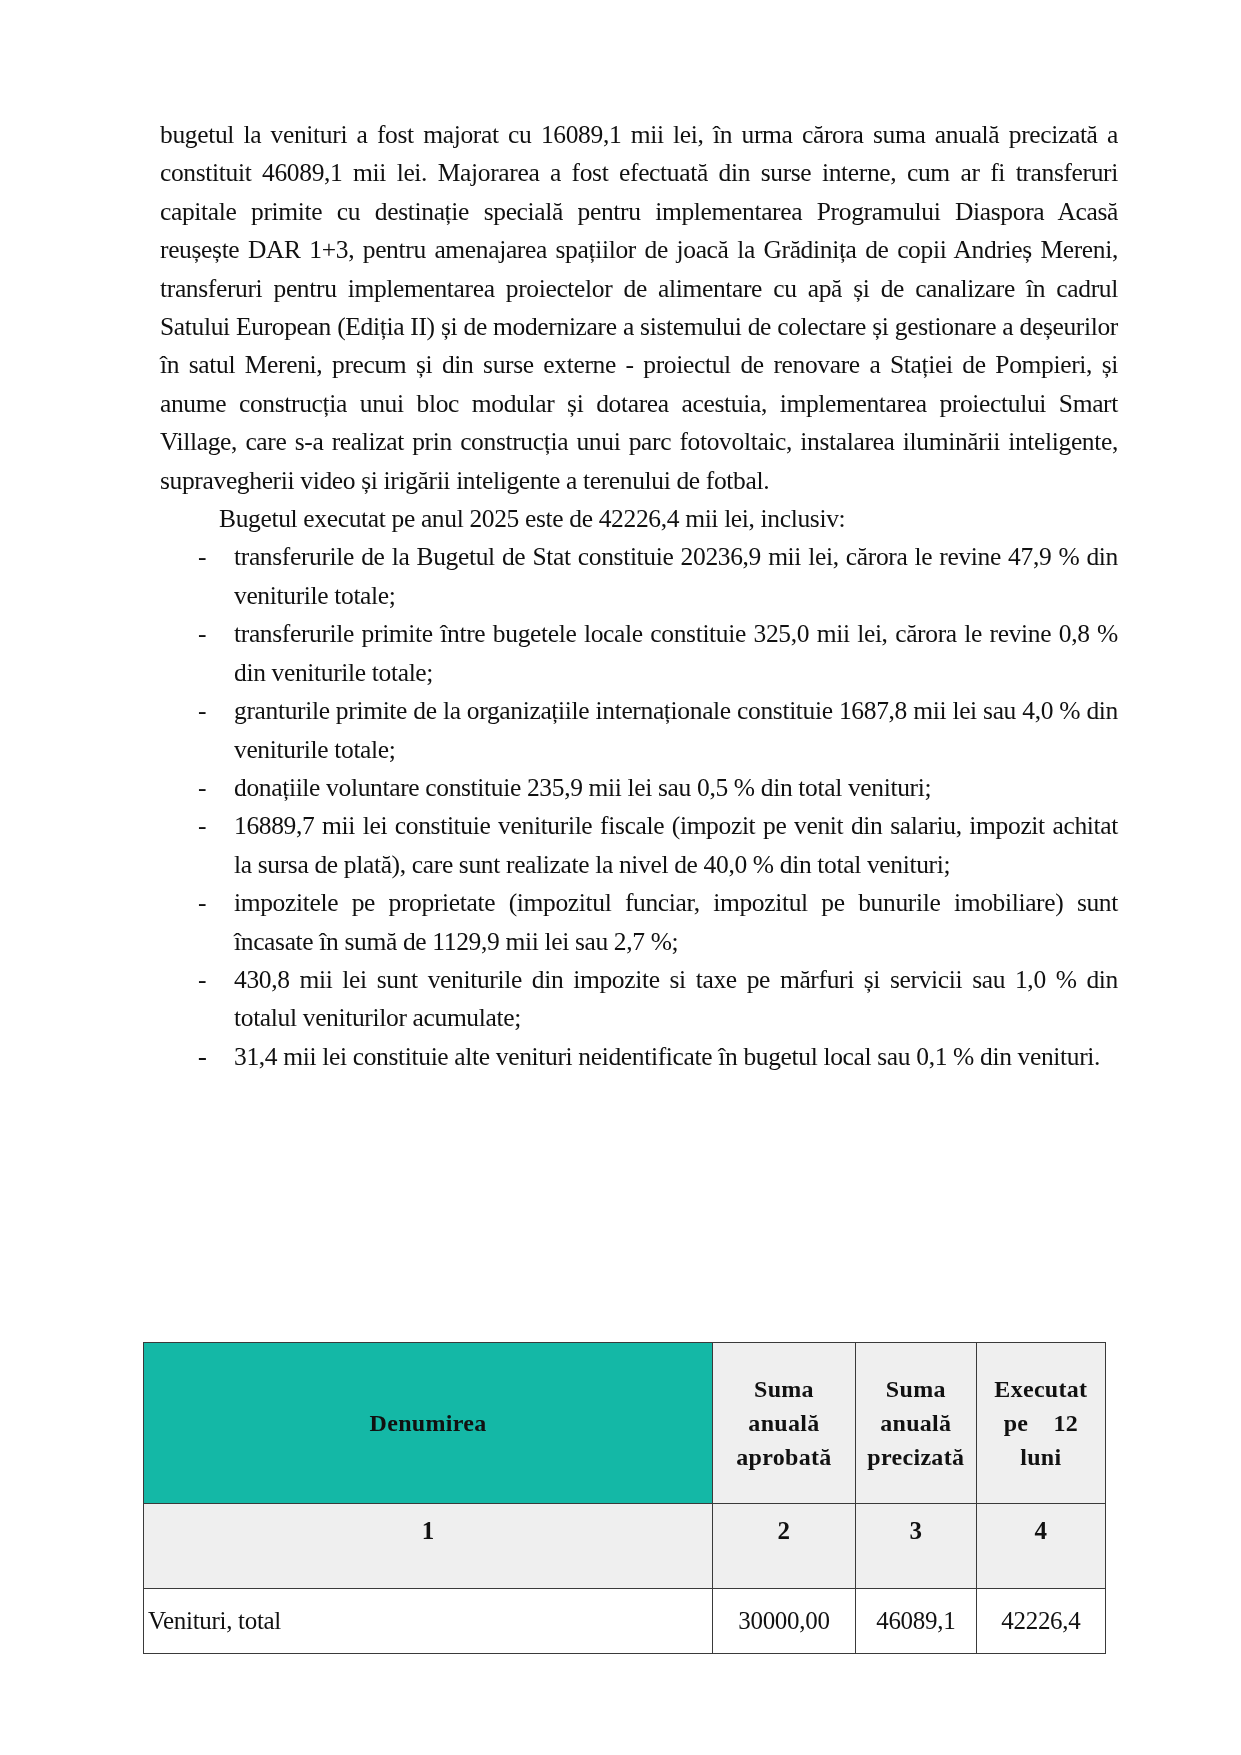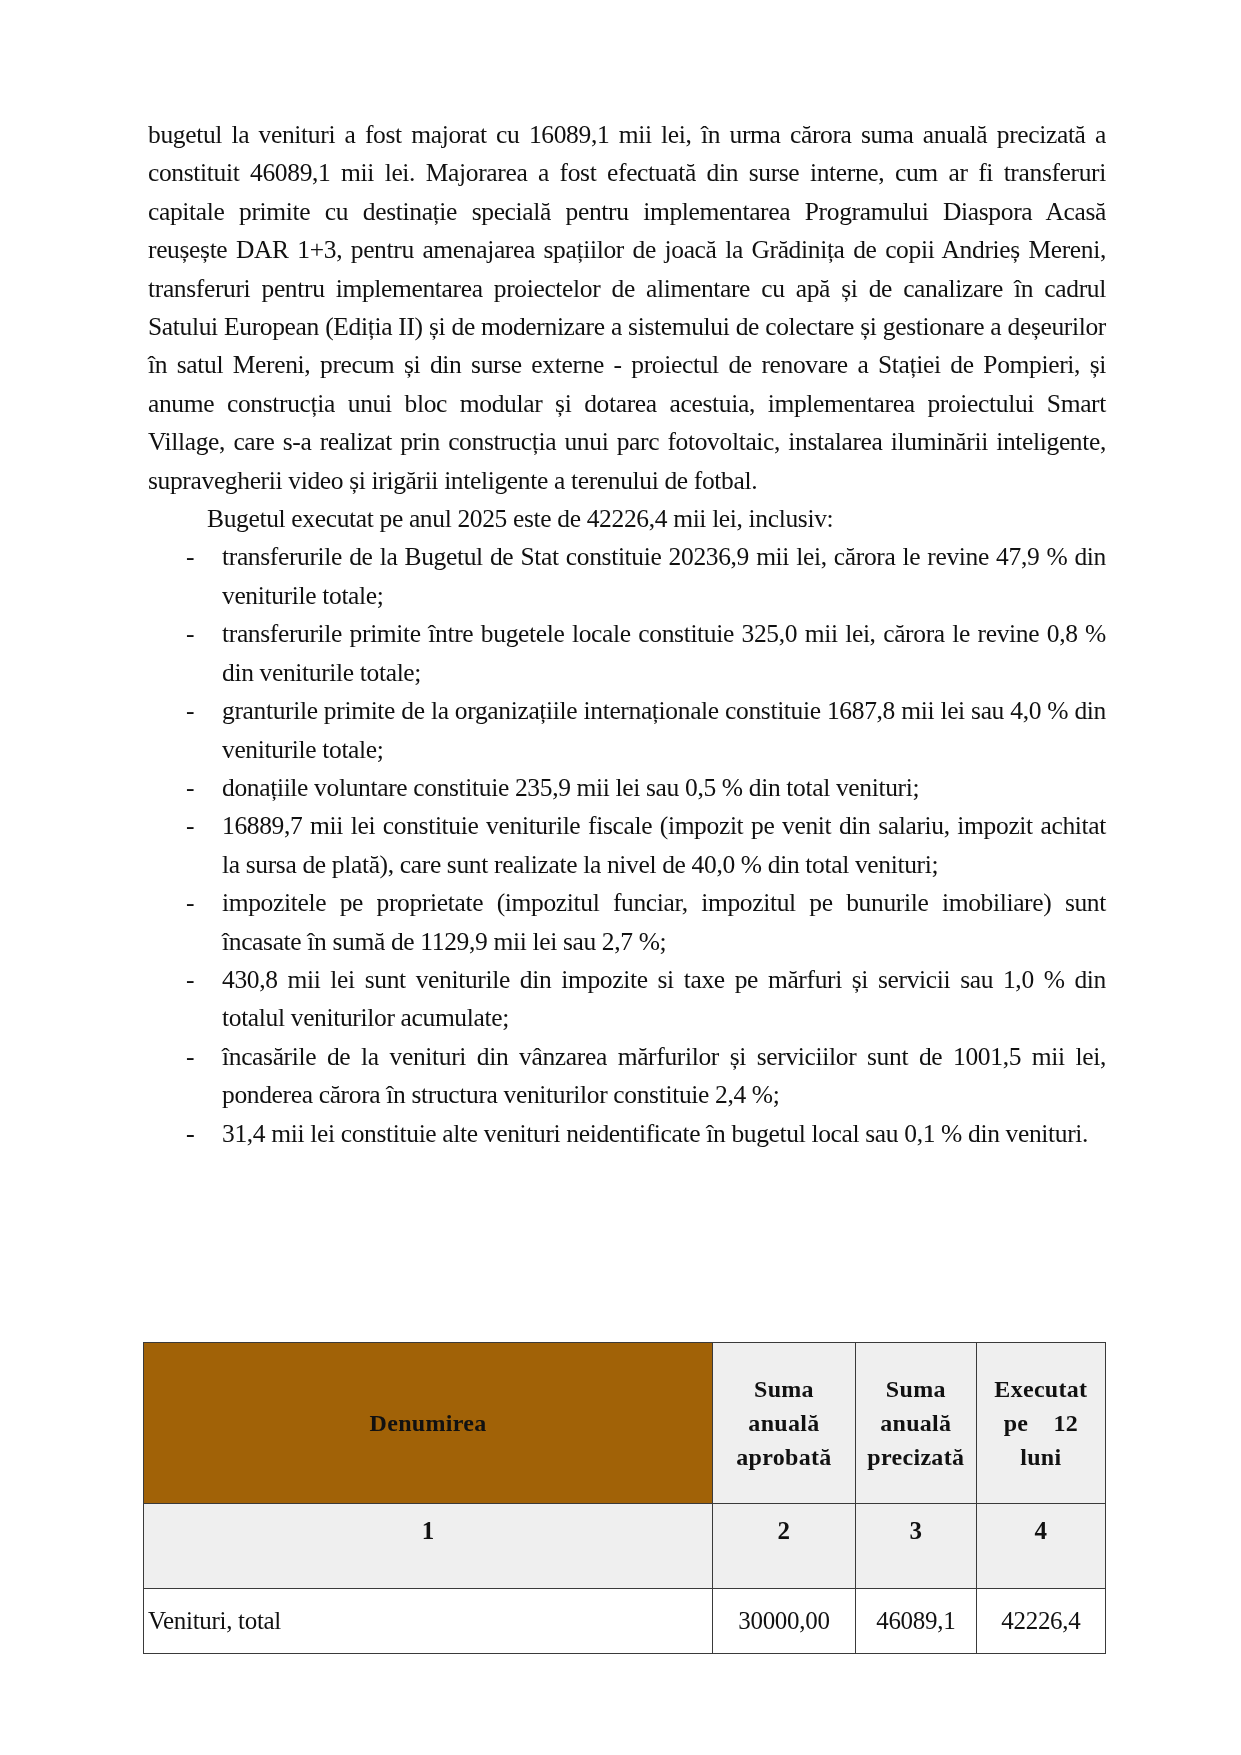--- a/index.html
+++ b/index.html
@@ -10,21 +10,21 @@
     body {
       width: 1241px;
       height: 1755px;
       position: relative;
       overflow: hidden;
       font-family: "Liberation Serif", serif;
       color: #111111;
     }
     .page {
       position: absolute;
-      left: 148px;
+      left: 160px;
       top: 116px;
       width: 958px;
     }
     .para {
       font-size: 25.5px;
       line-height: 38.4px;
       text-align: justify;
       margin: 0;
       letter-spacing: -0.35px;
     }
@@ -68,21 +68,21 @@
       text-align: center;
       vertical-align: middle;
       letter-spacing: 0.3px;
     }
     .col1 { width: 546px; }
     .col2 { width: 137px; }
     .col3 { width: 116px; }
     .col4 { width: 124px; }
     tr.head th { height: 132px; }
     tr.head th.gray { background: #efefef; }
-    tr.head th.white { background: #a16207; }
+    tr.head th.white { background: #14b8a6; }
     tr.nums th {
       background: #efefef;
       height: 60px;
       vertical-align: top;
       padding-top: 10px;
       font-size: 25px;
     }
     tr.data td {
       font-size: 25px;
       line-height: 34px;
@@ -99,21 +99,21 @@
   <p class="para">bugetul la venituri a fost majorat cu 16089,1 mii lei, în urma cărora suma anuală precizată a constituit 46089,1 mii lei. Majorarea a fost efectuată din surse interne, cum ar fi transferuri capitale primite cu destinație specială pentru implementarea Programului Diaspora Acasă reușește DAR 1+3, pentru amenajarea spațiilor de joacă la Grădinița de copii Andrieș Mereni, transferuri pentru implementarea proiectelor de alimentare cu apă și de canalizare în cadrul Satului European (Ediția II) și de modernizare a sistemului de colectare și gestionare a deșeurilor în satul Mereni,  precum și din surse externe - proiectul de renovare a Stației de Pompieri, și anume construcția unui bloc modular și dotarea acestuia, implementarea proiectului Smart Village, care s-a realizat prin construcția unui parc fotovoltaic, instalarea iluminării inteligente, supravegherii video și irigării inteligente a terenului de fotbal.</p>
   <p class="para indent">Bugetul  executat  pe anul 2025 este de 42226,4 mii lei, inclusiv:</p>
   <ul class="bullets">
     <li><span class="dash">-</span><span>transferurile de la Bugetul de Stat constituie 20236,9 mii lei, cărora le revine 47,9 % din veniturile totale;</span></li>
     <li><span class="dash">-</span><span>transferurile primite între bugetele locale constituie 325,0 mii lei, cărora le revine 0,8 % din veniturile totale;</span></li>
     <li><span class="dash">-</span><span>granturile primite de la organizațiile internaționale constituie 1687,8 mii lei sau 4,0 % din veniturile totale;</span></li>
     <li><span class="dash">-</span><span>donațiile voluntare constituie 235,9 mii lei sau 0,5 % din total venituri;</span></li>
     <li><span class="dash">-</span><span>16889,7 mii lei constituie veniturile fiscale (impozit pe venit din salariu, impozit achitat la sursa de plată), care sunt realizate la nivel de 40,0 % din total venituri;</span></li>
     <li><span class="dash">-</span><span>impozitele pe proprietate (impozitul funciar, impozitul pe bunurile imobiliare) sunt încasate în sumă de 1129,9 mii  lei sau 2,7 %;</span></li>
     <li><span class="dash">-</span><span>430,8 mii  lei sunt veniturile din impozite si taxe pe mărfuri și servicii sau 1,0 % din totalul veniturilor acumulate;</span></li>
-    <li><span class="dash">-</span><span>încasările de la venituri din vânzarea mărfurilor și serviciilor sunt de 1001,5 mii lei, ponderea cărora în structura veniturilor constituie 2,4 %;</span></li>
+    <li><span class="dash">-</span></li>
     <li><span class="dash">-</span></li>
     <li><span class="dash">-</span><span>31,4 mii lei constituie alte venituri neidentificate în bugetul local  sau 0,1 % din venituri.</span></li>
   </ul>
 </div>
 
 <table class="budget">
   <colgroup>
     <col class="col1">
     <col class="col2">
     <col class="col3">

